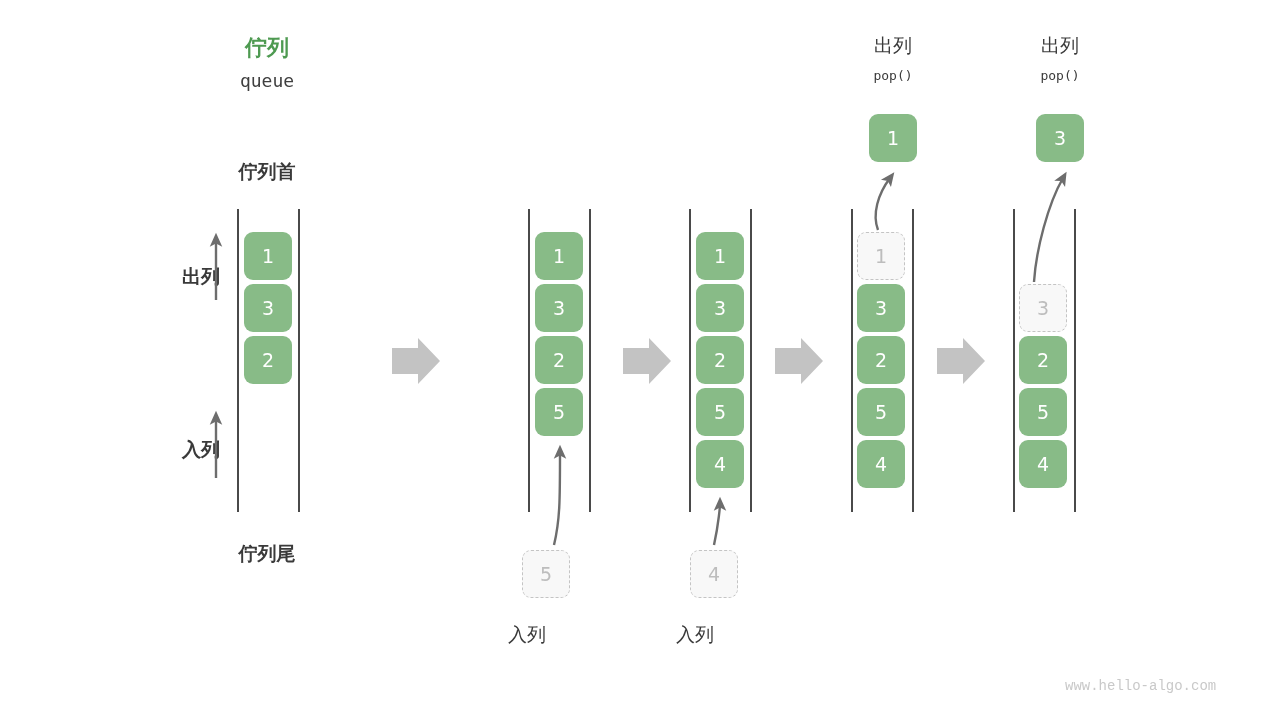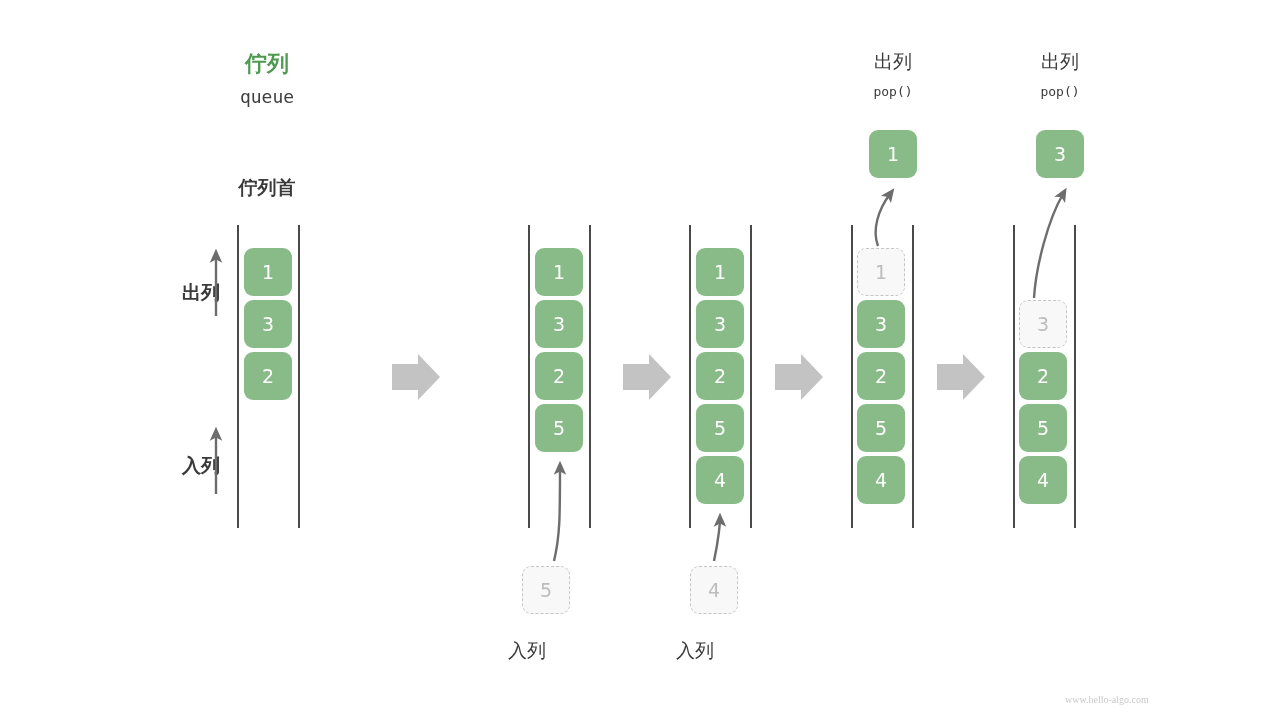--- a/index.html
+++ b/index.html
@@ -3,21 +3,21 @@
 <meta charset="utf-8">
 <style>
   html,body{margin:0;padding:0;}
   body{
     width:1280px;height:720px;
     background:#ffffff;
     font-family:"DejaVu Sans","Liberation Sans",sans-serif;
     overflow:hidden;
     position:relative;
   }
-  #stage{position:absolute;left:0;top:16px;width:1280px;height:532px;}
+  #stage{position:absolute;left:0;top:0;width:1280px;height:532px;}
 
   
   .abs{position:absolute;}
 
   
   .title-cn{
     font-size:22px;font-weight:bold;color:#4e9a51;
     text-align:center;white-space:nowrap;
   }
   .title-en{
@@ -30,22 +30,22 @@
   }
   .op-cn{
     font-size:19px;color:#3a3a3a;text-align:center;white-space:nowrap;
   }
   .op-code{
     font-size:13px;color:#3a3a3a;text-align:center;white-space:nowrap;
     font-family:"DejaVu Sans Mono","Liberation Mono",monospace;
   }
   .op-code .arg{color:#4e9a51;font-weight:bold;}
   .footer{
-    font-size:10px;color:#c9c9c9;white-space:nowrap;
-    font-family:Liberation Serif, serif;
+    font-size:14px;color:#c9c9c9;white-space:nowrap;
+    font-family:Liberation Mono, monospace;
   }
 
   
   .rail{
     position:absolute;width:1.6px;background:#4a4a4a;
   }
 
   
   .cell{
     position:absolute;width:48px;height:48px;border-radius:9px;
@@ -65,20 +65,21 @@
 </style>
 </head>
 <body>
 
 <div id="stage">
 
   <div class="abs title-cn" style="left:167px;top:33px;width:200px;">佇列</div>
   <div class="abs label-bold" style="left:167px;top:159px;width:200px;">佇列首</div>
 
   <div class="abs title-en" style="left:167px;top:70px;width:200px;">queue</div>
+  <div class="abs label-bold" style="left:167px;top:541px;width:200px;">佇列尾</div>
 
   <div class="abs label-bold" style="left:128px;top:264px;width:92px;text-align:right;">出列</div>
   <div class="abs label-bold" style="left:128px;top:437px;width:92px;text-align:right;">入列</div>
 
   <div class="rail" style="left:237px;top:209px;height:303px;"></div>
   <div class="rail" style="left:298px;top:209px;height:303px;"></div>
 
   <div class="cell abs" style="left:244px;top:232px;">1</div>
   <div class="cell abs" style="left:244px;top:284px;">3</div>
   <div class="cell abs" style="left:244px;top:336px;">2</div>

